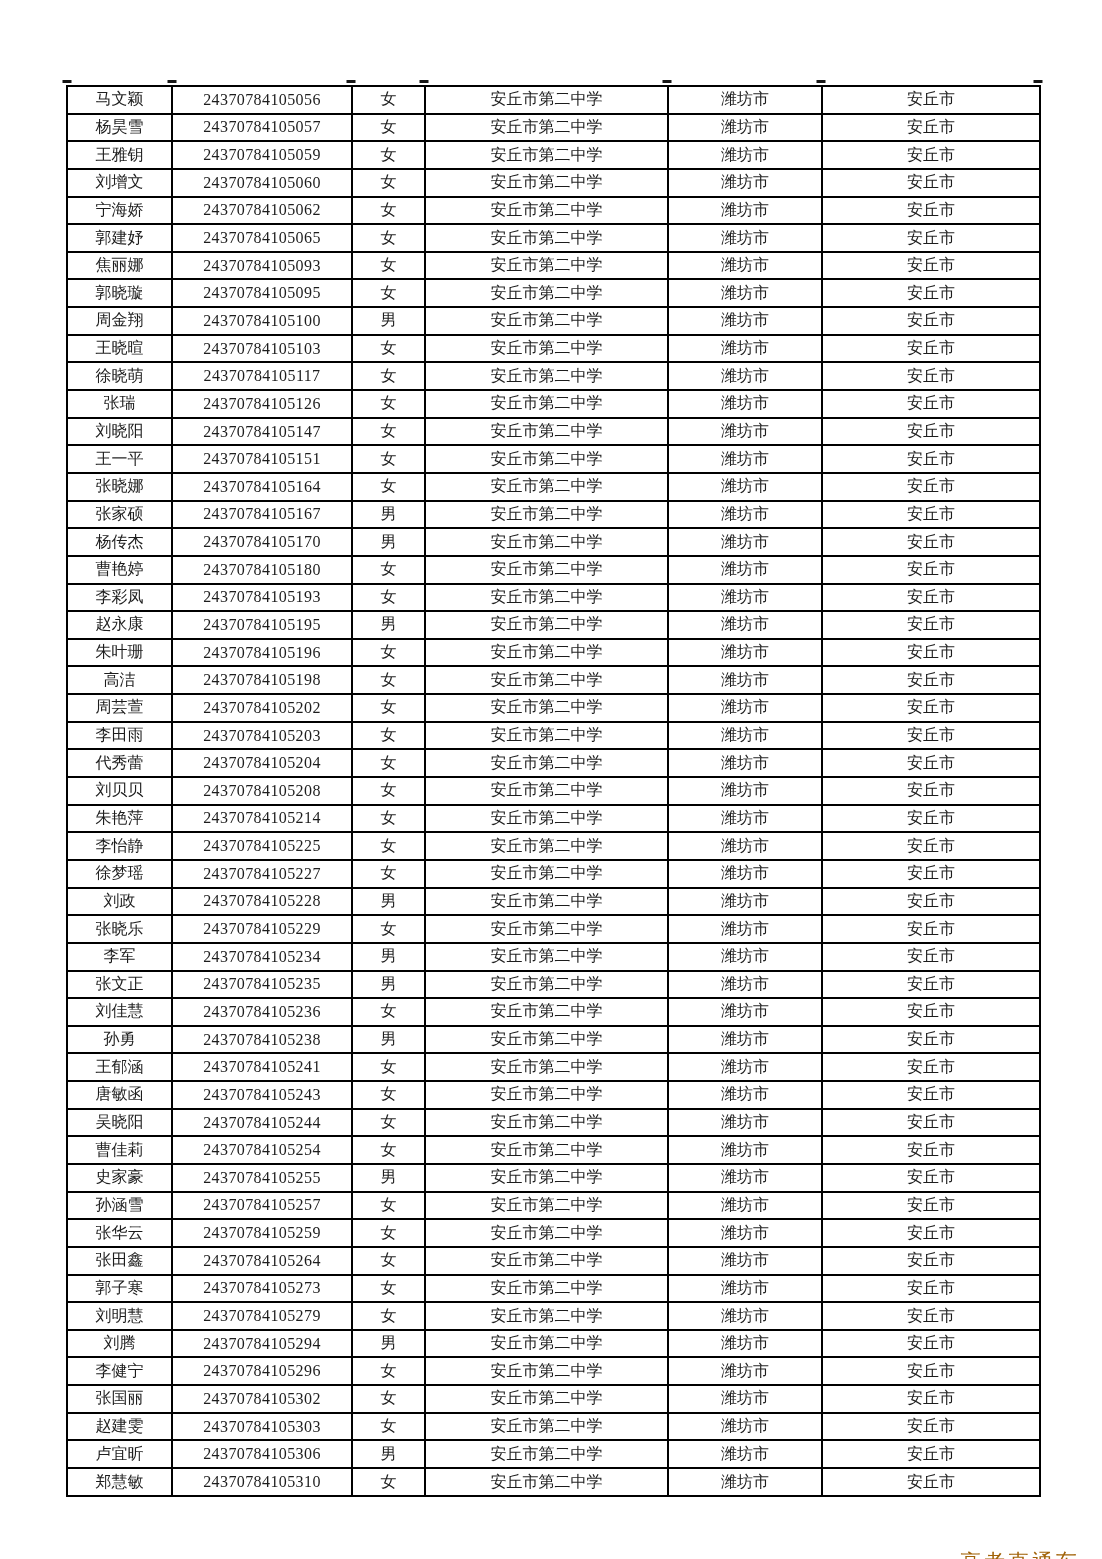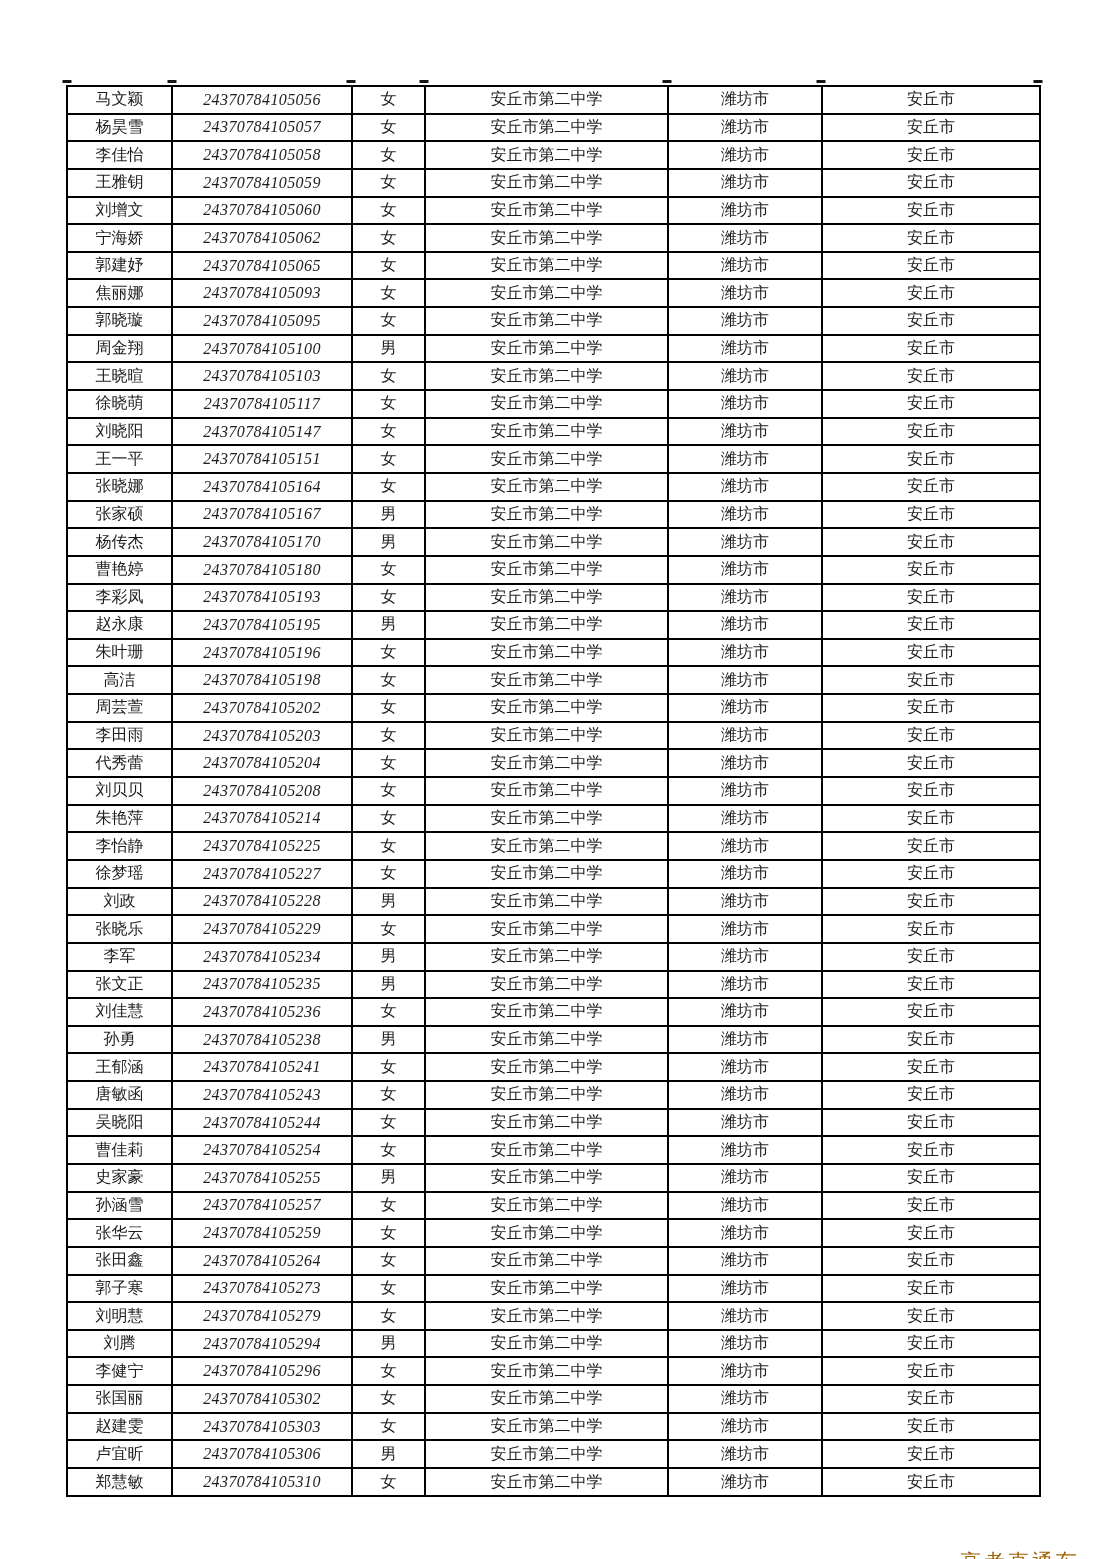--- a/index.html
+++ b/index.html
@@ -28,21 +28,21 @@
   table.roster td {
     border: 2px solid #000000;
     text-align: center;
     vertical-align: middle;
     font-size: 16px;
     color: #1d1d1d;
     padding: 0;
     white-space: nowrap;
     overflow: hidden;
   }
-  table.roster td.exam-no { letter-spacing: 0.4px; font-style: italic; }
+  table.roster td.exam-no { letter-spacing: 0.4px; }
 
   .footer-brand {
     position: absolute; left: 960px; top: 1508px;
     font-family: "Liberation Sans", "DejaVu Sans", sans-serif;
     font-size: 21px;
     letter-spacing: 3px;
     color: #a16207;
     margin-top: 32px;
   }
 </style>
@@ -81,28 +81,20 @@
         </tr>
         <tr>
           <td>杨昊雪</td>
           <td class="exam-no">24370784105057</td>
           <td>女</td>
           <td>安丘市第二中学</td>
           <td>潍坊市</td>
           <td>安丘市</td>
         </tr>
         <tr>
-          <td>李佳怡</td>
-          <td class="exam-no">24370784105058</td>
-          <td>女</td>
-          <td>安丘市第二中学</td>
-          <td>潍坊市</td>
-          <td>安丘市</td>
-        </tr>
-        <tr>
           <td>王雅钥</td>
           <td class="exam-no">24370784105059</td>
           <td>女</td>
           <td>安丘市第二中学</td>
           <td>潍坊市</td>
           <td>安丘市</td>
         </tr>
         <tr>
           <td>刘增文</td>
           <td class="exam-no">24370784105060</td>
@@ -161,20 +153,28 @@
         </tr>
         <tr>
           <td>徐晓萌</td>
           <td class="exam-no">24370784105117</td>
           <td>女</td>
           <td>安丘市第二中学</td>
           <td>潍坊市</td>
           <td>安丘市</td>
         </tr>
         <tr>
+          <td>张瑞</td>
+          <td class="exam-no">24370784105126</td>
+          <td>女</td>
+          <td>安丘市第二中学</td>
+          <td>潍坊市</td>
+          <td>安丘市</td>
+        </tr>
+        <tr>
           <td>刘晓阳</td>
           <td class="exam-no">24370784105147</td>
           <td>女</td>
           <td>安丘市第二中学</td>
           <td>潍坊市</td>
           <td>安丘市</td>
         </tr>
         <tr>
           <td>王一平</td>
           <td class="exam-no">24370784105151</td>

